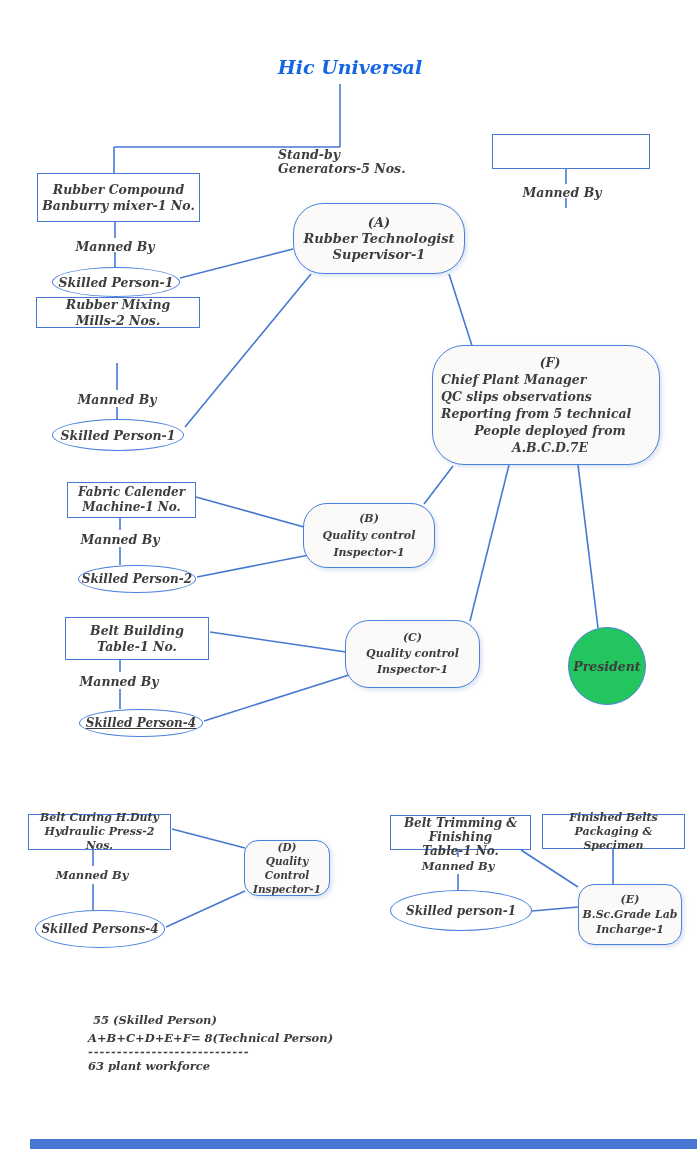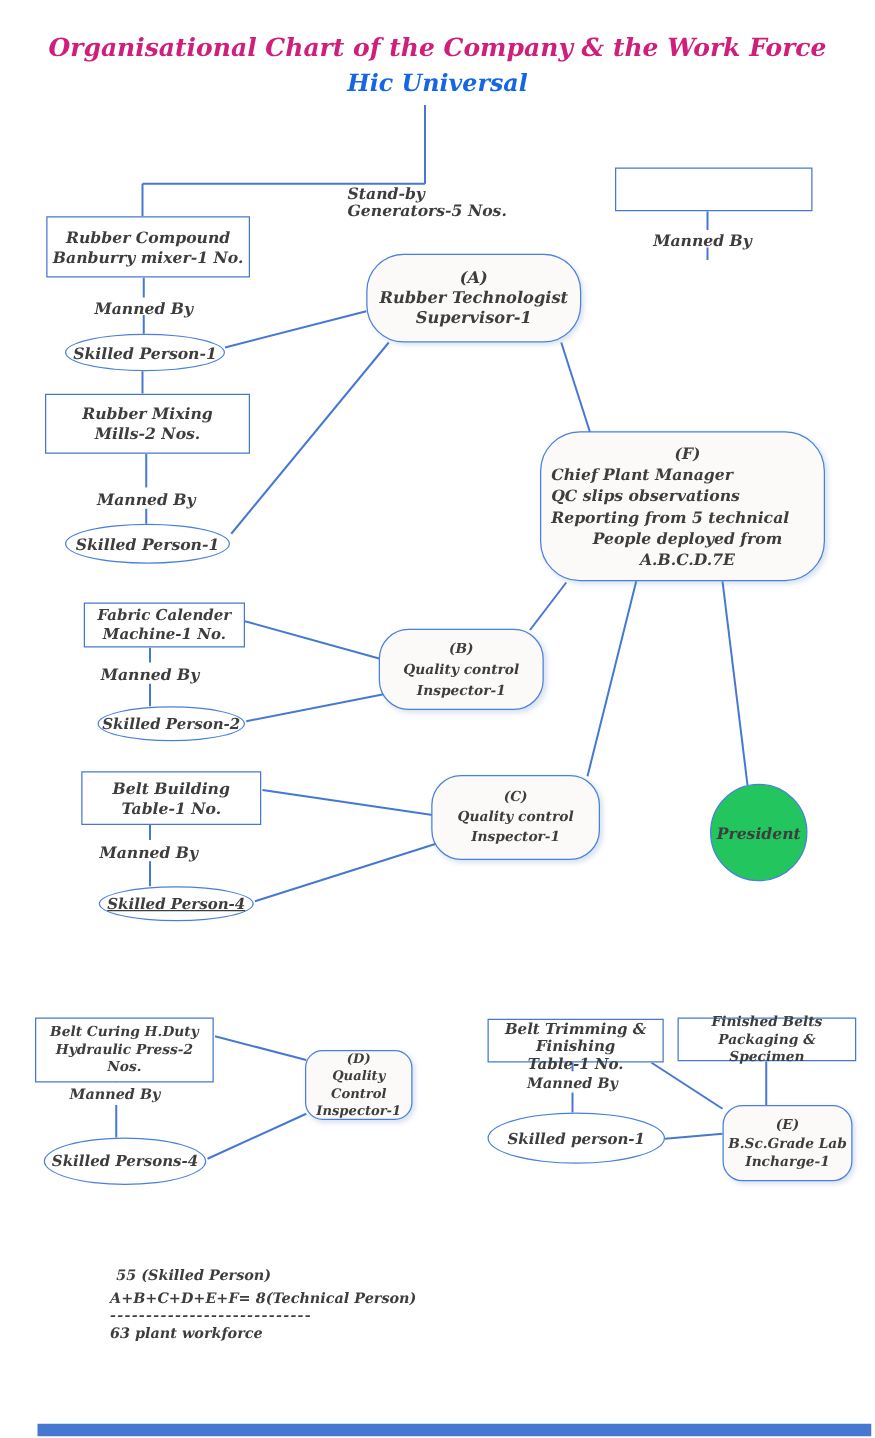--- a/index.html
+++ b/index.html
@@ -91,49 +91,48 @@
 
       <line x1="458" y1="850" x2="458" y2="857"></line>
       <line x1="458" y1="874" x2="458" y2="890"></line>
 
       <line x1="613" y1="849" x2="613" y2="884"></line>
 
       <line x1="532" y1="911" x2="578" y2="907"></line>
     </g>
   </svg>
 
-  <div class="abs title1" style="top:26px;left:0;">Organisational Chart of the Company &amp; the Work Force</div>
   <div class="abs title2" style="top:56px;left:0;">Hic Universal</div>
 
   <div class="abs lbl" style="left:278px;top:148px;">
     <div>Stand-by</div>
     <div>Generators-5 Nos.</div>
   </div>
 
   <div class="abs rbox" style="left:37px;top:173px;width:163px;height:49px;">
     <span>Rubber Compound</span>
     <span>Banburry mixer-1 No.</span>
   </div>
 
-  <div class="abs rbox" style="left:36px;top:315px;width:164px;height:48px;font-style:italic;">
+  <div class="abs rbox" style="left:36px;top:297px;width:164px;height:31px;font-style:italic;">
     <span>Rubber Mixing</span>
     <span>Mills-2 Nos.</span>
   </div>
 
   <div class="abs rbox" style="left:67px;top:482px;width:129px;height:36px;font-size:12px;line-height:15px;">
     <span>Fabric Calender</span>
     <span>Machine-1 No.</span>
   </div>
 
   <div class="abs rbox" style="left:65px;top:617px;width:144px;height:43px;">
     <span>Belt Building</span>
     <span>Table-1 No.</span>
   </div>
 
-  <div class="abs rbox" style="left:28px;top:814px;width:143px;height:52px;font-size:11px;line-height:14px;">
+  <div class="abs rbox" style="left:28px;top:814px;width:143px;height:36px;font-size:11px;line-height:14px;">
     <span>Belt Curing H.Duty</span>
     <span>Hydraulic Press-2 Nos.</span>
   </div>
 
   <div class="abs rbox" style="left:390px;top:815px;width:141px;height:35px;font-size:12px;line-height:14px;justify-content:space-between;">
     <span>Belt Trimming &amp; Finishing</span>
     <span>Table-1 No.</span>
   </div>
 
   <div class="abs rbox" style="left:542px;top:814px;width:143px;height:35px;font-size:11px;line-height:14px;">

